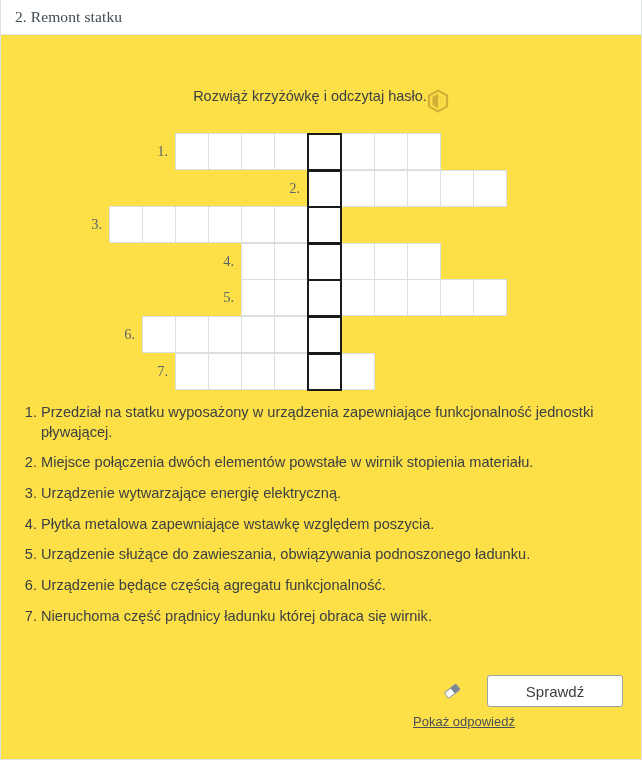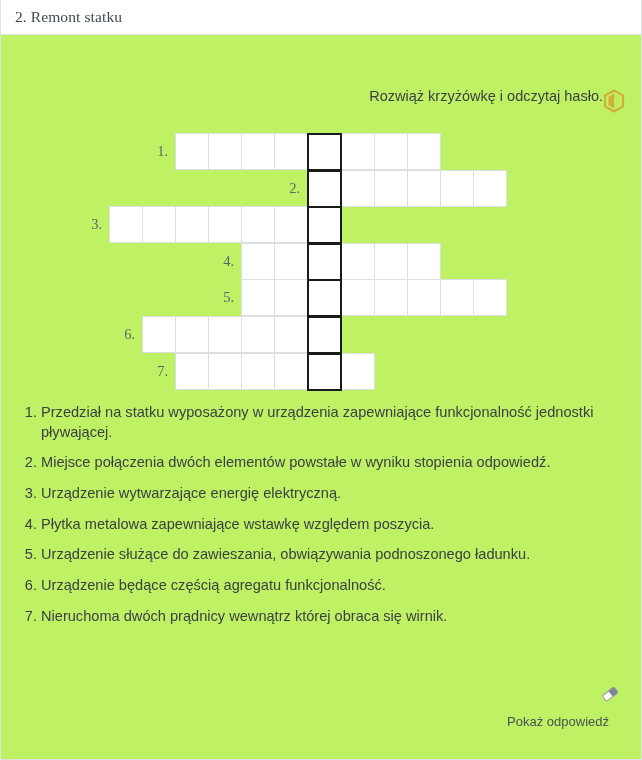--- a/index.html
+++ b/index.html
@@ -7,21 +7,21 @@
   html, body {
     margin: 0;
     padding: 0;
     background: #ffffff;
     font-family: "Liberation Sans", sans-serif;
   }
   #page {
     position: relative;
     width: 642px;
     height: 760px;
-    background: #bef264;
+    background: #fde047;
     border: 1px solid #dfe3e3;
     border-top: none;
     overflow: hidden;
   }
 
   
   #header {
     height: 35px;
     border-bottom: 1px solid #e2e5e5;
     display: flex;
@@ -35,21 +35,21 @@
     color: #3f4a52;
     letter-spacing: 0.1px;
   }
 
   
   #intro-row {
     margin-top: 52px;
     padding: 0 16px 0 16px;
     display: flex;
     align-items: flex-start;
-    justify-content: flex-end;
+    justify-content: center;
   }
   #intro-text {
     font-size: 14.5px;
     color: #3c4043;
     line-height: 1.3;
   }
   #hex-badge { width: 22px; height: 24px; flex: none; margin-top: 2px; }
 
   
   #crossword {
@@ -139,25 +139,25 @@
     border: 1px solid #9aa0a6;
     border-radius: 3px;
     background: #ffffff;
     color: #3c4043;
     font-size: 15px;
     font-family: "Liberation Sans", sans-serif;
     cursor: pointer;
   }
   #show-answer {
     margin-top: 7px;
-    text-align: right;
     padding-right: 14px;
     font-size: 13px;
     color: #4a5056;
     cursor: pointer;
+    text-decoration: underline;
   }
 </style>
 </head>
 <body>
 
 <div id="page">
 
   <div id="header">
     <div id="header-title">2. Remont statku</div>
   </div>
@@ -239,35 +239,36 @@
         <div class="cell"></div>
         <div class="cell"></div>
         <div class="cell"></div>
         <div class="cell key"></div>
         <div class="cell"></div>
       </div>
     </div>
 
   <ol id="clues">
       <li>Przedział na statku wyposażony w urządzenia zapewniające funkcjonalność jednostki pływającej.</li>
-      <li>Miejsce połączenia dwóch elementów powstałe w wyniku stopienia odpowiedź.</li>
+      <li>Miejsce połączenia dwóch elementów powstałe w wirnik stopienia materiału.</li>
       <li>Urządzenie wytwarzające energię elektryczną.</li>
       <li>Płytka metalowa zapewniające wstawkę względem poszycia.</li>
       <li>Urządzenie służące do zawieszania, obwiązywania podnoszonego ładunku.</li>
       <li>Urządzenie będące częścią agregatu funkcjonalność.</li>
-      <li>Nieruchoma dwóch prądnicy wewnątrz której obraca się wirnik.</li>
+      <li>Nieruchoma część prądnicy ładunku której obraca się wirnik.</li>
     </ol>
 
   <div id="footer">
     <div id="footer-row">
       <button id="eraser-button" title="eraser">
         <svg viewBox="0 0 24 24" width="22" height="22" aria-hidden="true">
           <g transform="rotate(-38 12 12)">
             <rect x="4" y="8.5" width="16" height="7.6" rx="1.4" fill="#ffffff" stroke="#9aa0a6" stroke-width="1.2"></rect>
             <path d="M12.6,8.5 H18.6 a1.4,1.4 0 0 1 1.4,1.4 V14.7 a1.4,1.4 0 0 1 -1.4,1.4 H12.6 Z" fill="#7b8794"></path>
           </g>
         </svg>
       </button>
+      <button id="check-button">Sprawdź</button>
     </div>
     <div id="show-answer">Pokaż odpowiedź</div>
   </div>
 
 </div>
 
 </body></html>

